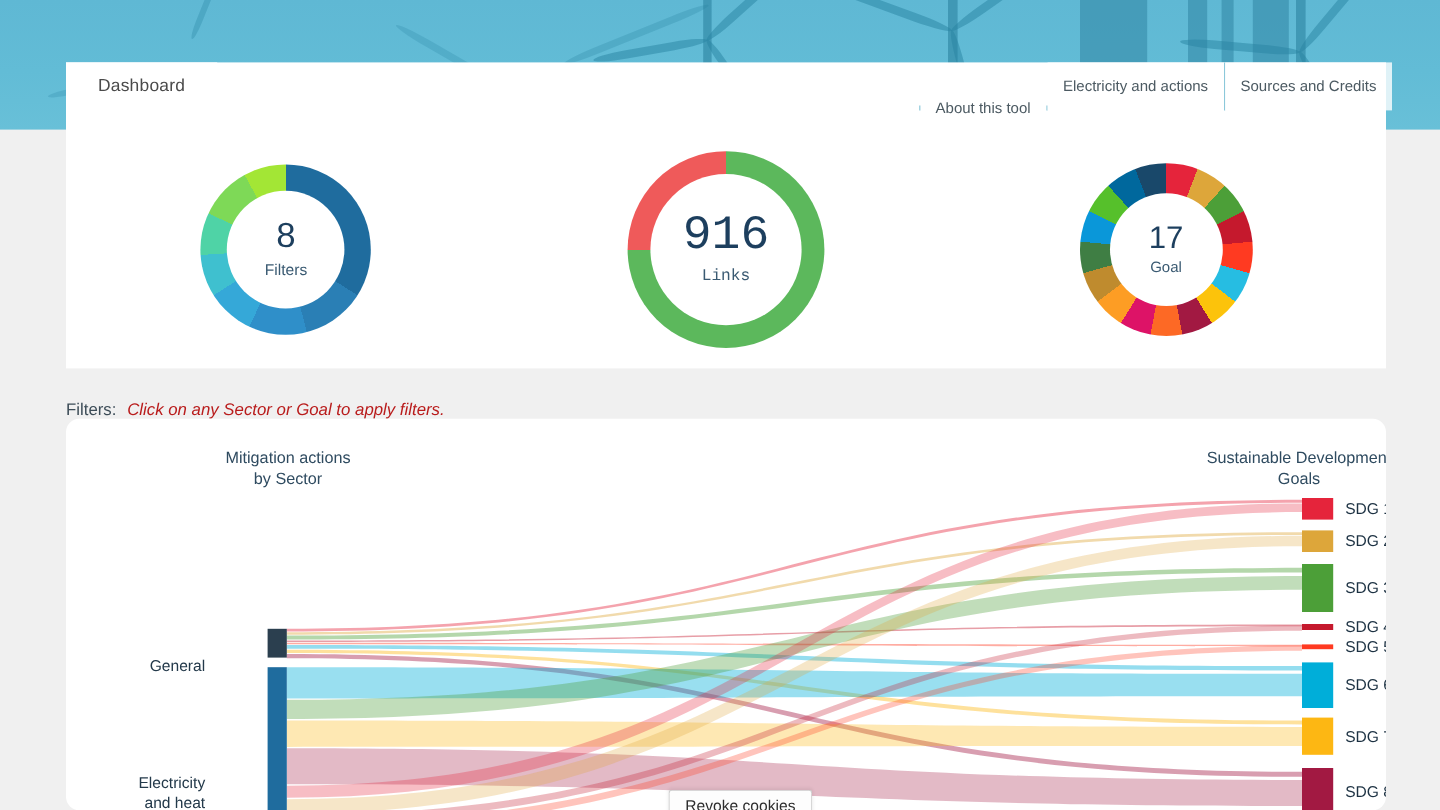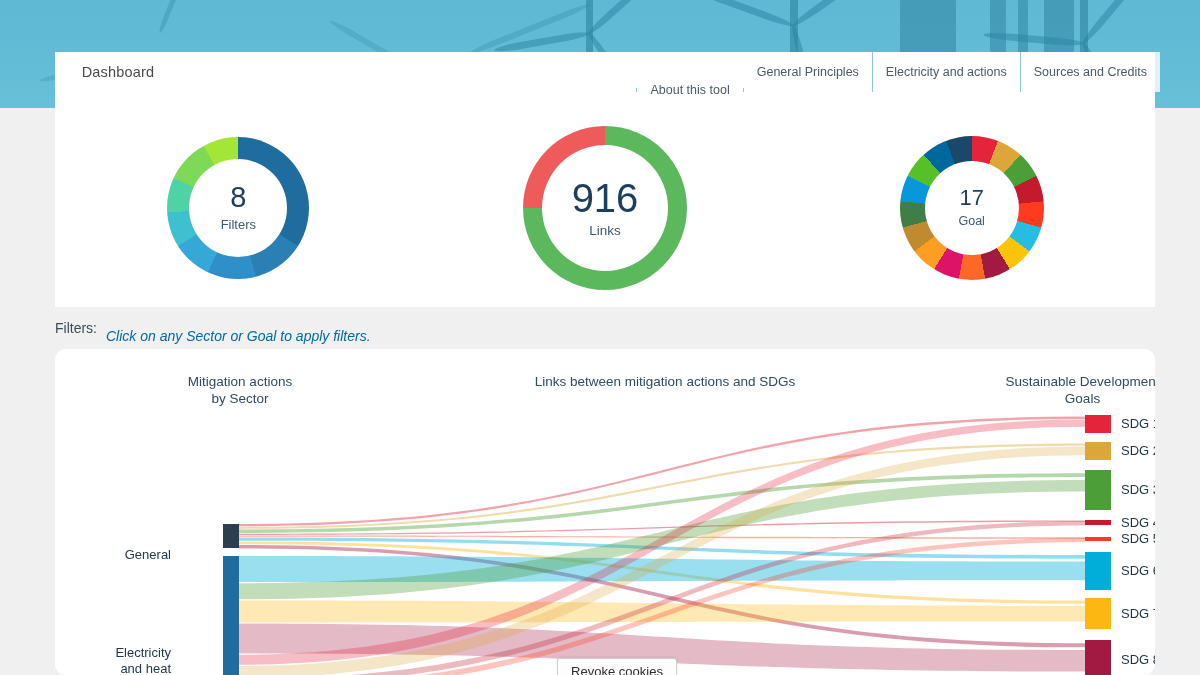--- a/index.html
+++ b/index.html
@@ -76,39 +76,39 @@
     align-items: center; justify-content: center;
   }
   .donut .big { color: #1d3f5e; line-height: 1; }
   .donut .sub { color: #3a5a72; margin-top: 5px; }
 
   .d-sectors { width: 142px; height: 142px; border-radius: 50%; }
   .d-sectors .hole { inset: 22px; }
   .d-sectors .big { font-size: 29px; }
   .d-sectors .sub { font-size: 13px; }
 
-  .d-links { width: 164px; height: 164px; border-radius: 50%; }
+  .d-links { width: 164px; height: 164px; border-radius: 50%; font-family: Liberation Mono, monospace; }
   .d-links .hole { inset: 19px; }
   .d-links .big { font-size: 40px; }
   .d-links .sub { font-size: 13.5px; }
 
   .d-sdgs { width: 144px; height: 144px; border-radius: 50%; }
   .d-sdgs .hole { inset: 25px; }
-  .d-sdgs .big { font-size: 22px; }
+  .d-sdgs .big { font-size: 26px; }
   .d-sdgs .sub { font-size: 12.5px; }
 
   
   #filters {
     position: absolute; left: 55px; top: 307px;
     width: 1100px; height: 42px;
-    display: flex; align-items: center;
+    display: flex; align-items: flex-end;
     font-size: 14px; color: #3c4c57;
   }
   #filters .f-label { margin-right: 9px; }
-  #filters .f-hint { font-style: italic; color: #0369a1; margin-top: 16px; }
+  #filters .f-hint { font-style: italic; color: #b91c1c; margin-top: 16px; }
 
   
   #sankey-panel {
     position: absolute; left: 55px; top: 349px;
     width: 1100px; height: 326px;
     background: #ffffff;
     overflow: hidden;
     border-radius: 11px;
   }
   .col-head {
@@ -178,23 +178,20 @@
 
 <div id="tab-dashboard">
   <span>Dashboard</span>
 </div>
 
 <div id="nav-tabs">
   <div class="nav-tab">
     <span>About this tool</span>
   </div>
   <div class="nav-tab">
-    <span>General Principles</span>
-  </div>
-  <div class="nav-tab">
     <span>Electricity and actions</span>
   </div>
   <div class="nav-tab">
     <span>Sources and Credits</span>
   </div>
 </div>
 
 <div id="donuts">
 
   <div class="donut-cell">
@@ -231,21 +228,20 @@
   <span class="f-hint">Click on any Sector or Goal to apply filters.</span>
 </div>
 
 <div id="sankey-panel">
 
   <div class="col-head" id="head-left">
     <div>Mitigation actions</div>
     <div>by Sector</div>
   </div>
 
-  <div class="col-head" id="head-mid">Links between mitigation actions and SDGs</div>
 
   <div class="col-head" id="head-right">
     <div>Sustainable Development</div>
     <div>Goals</div>
   </div>
 
   <svg id="sankey-svg" width="1100" height="326">
       <path d="M184,175 C607,175 607,67.44 1030,67.44 L1030,69.97 C607,69.97 607,177.2 184,177.2 Z" fill="#e5243b" fill-opacity="0.42"></path>
       <path d="M184,177.9 C607,177.9 607,94.44 1030,94.44 L1030,96.74 C607,96.74 607,179.9 184,179.9 Z" fill="#dda63a" fill-opacity="0.42"></path>
       <path d="M184,180.6 C607,180.6 607,124.2 1030,124.2 L1030,128.11 C607,128.11 607,184 184,184 Z" fill="#4c9f38" fill-opacity="0.42"></path>

